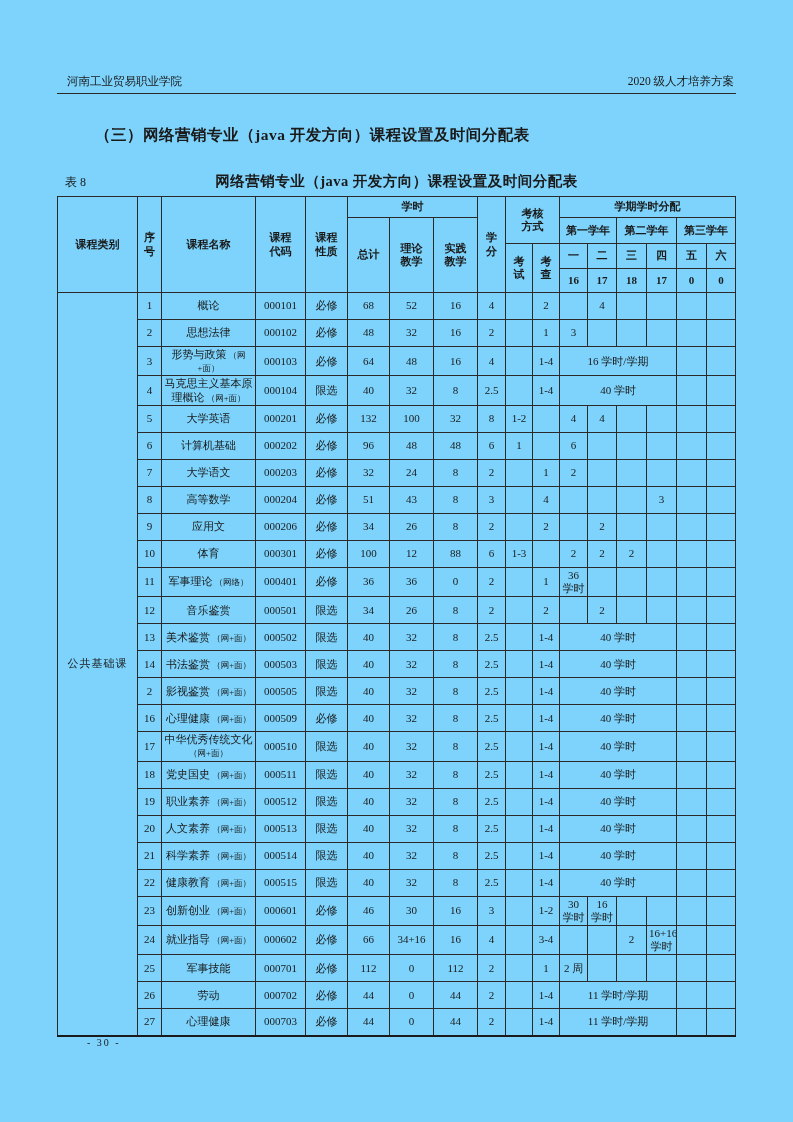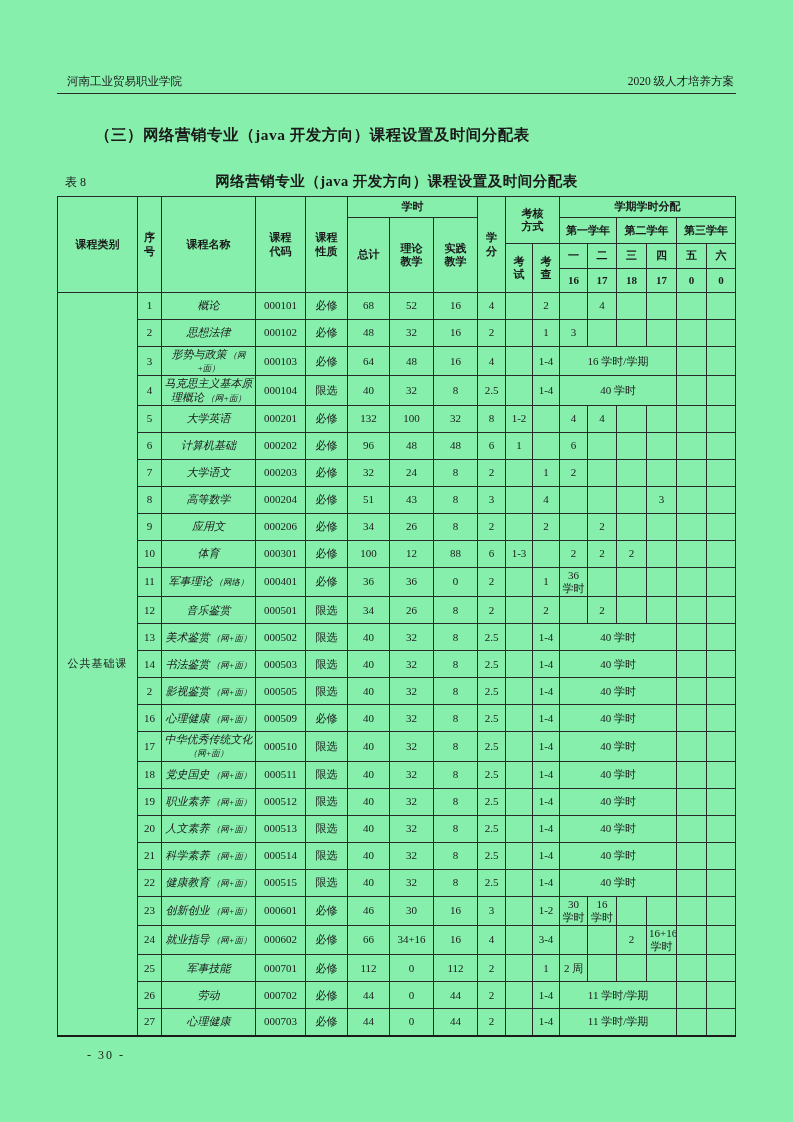--- a/index.html
+++ b/index.html
@@ -1,19 +1,19 @@
 <!DOCTYPE html>
 <html><head>
 <meta charset="utf-8">
 <style>
   html,body{margin:0;padding:0;background:#e8e8e8;}
   .page{
     position:relative;
     width:793px;height:1122px;
-    background:#86efac;
+    background:#7dd3fc;
     box-sizing:border-box;
     padding:74px 57px 0 57px;
     font-family:"Liberation Serif","DejaVu Serif",serif;
     color:#1a1a1a;
     overflow:hidden;
   }
   .page-header{
     display:flex;justify-content:space-between;align-items:flex-end;
     font-size:11.5px;
     padding:0 2px 4px 10px;
@@ -62,28 +62,28 @@
     font-weight:bold;
     white-space:pre-line;
     font-size:11px;
   }
   table.course thead tr.r1{height:21px;}
   table.course thead tr.r2{height:26px;}
   table.course thead tr.r3{height:25px;}
   table.course thead tr.r4{height:24px;}
   table.course thead td.week{font-weight:bold;}
   table.course tbody tr{height:27px;}
-  td.name-cell{text-align:left;padding-left:4px;line-height:1.18;font-style:italic;}
+  td.name-cell{text-align:left;padding-left:4px;line-height:1.18;}
   td.name-cell .note{font-size:8.5px;}
   td.cat{font-size:11.5px;letter-spacing:1px;}
   td.sm{font-size:7px;line-height:1.15;padding:0 1px;}
   .page-footer{
-    margin-top:11px;
+    margin-top:0;
     padding-left:30px;
-    font-size:12px;
+    font-size:10px;
     letter-spacing:2px;
   }
 </style>
 </head>
 <body>
 
 <div class="page">
 
   <div class="page-header">
     <span>河南工业贸易职业学院</span>

